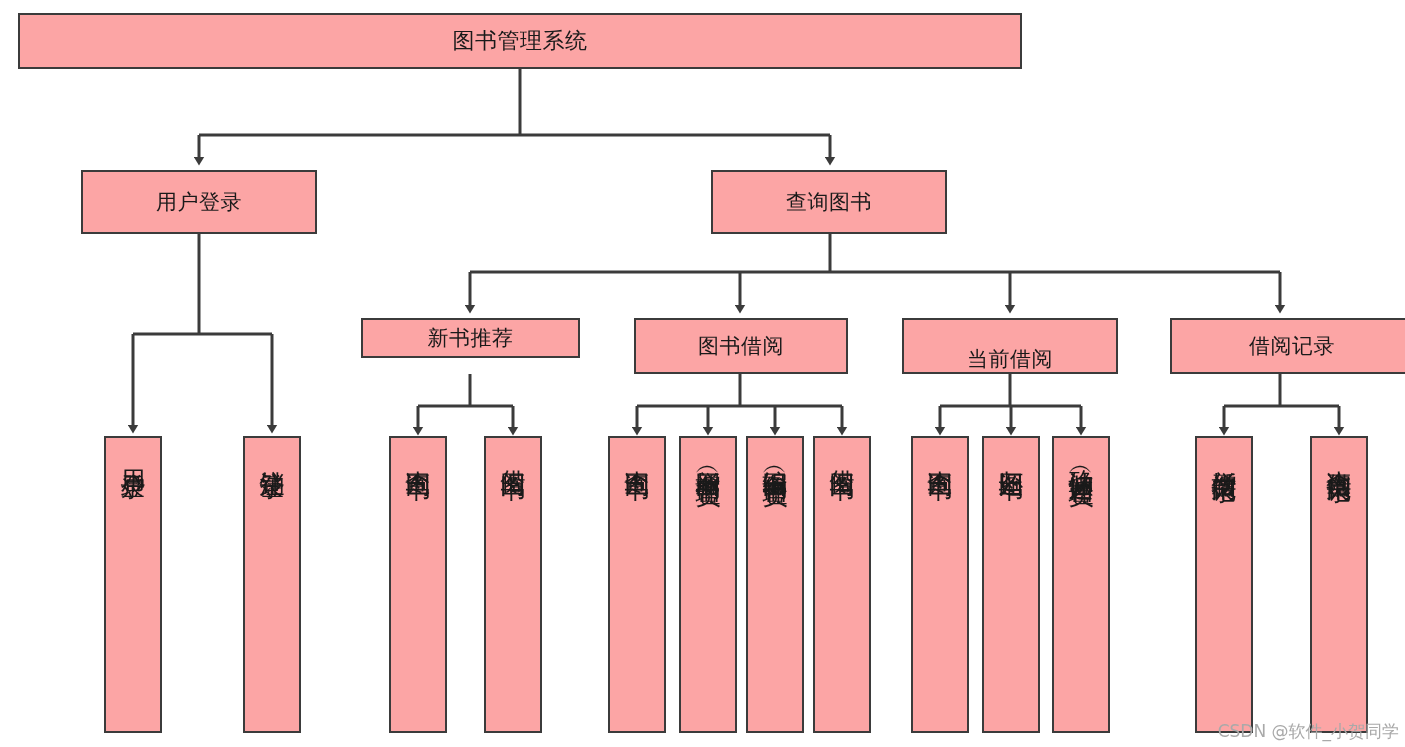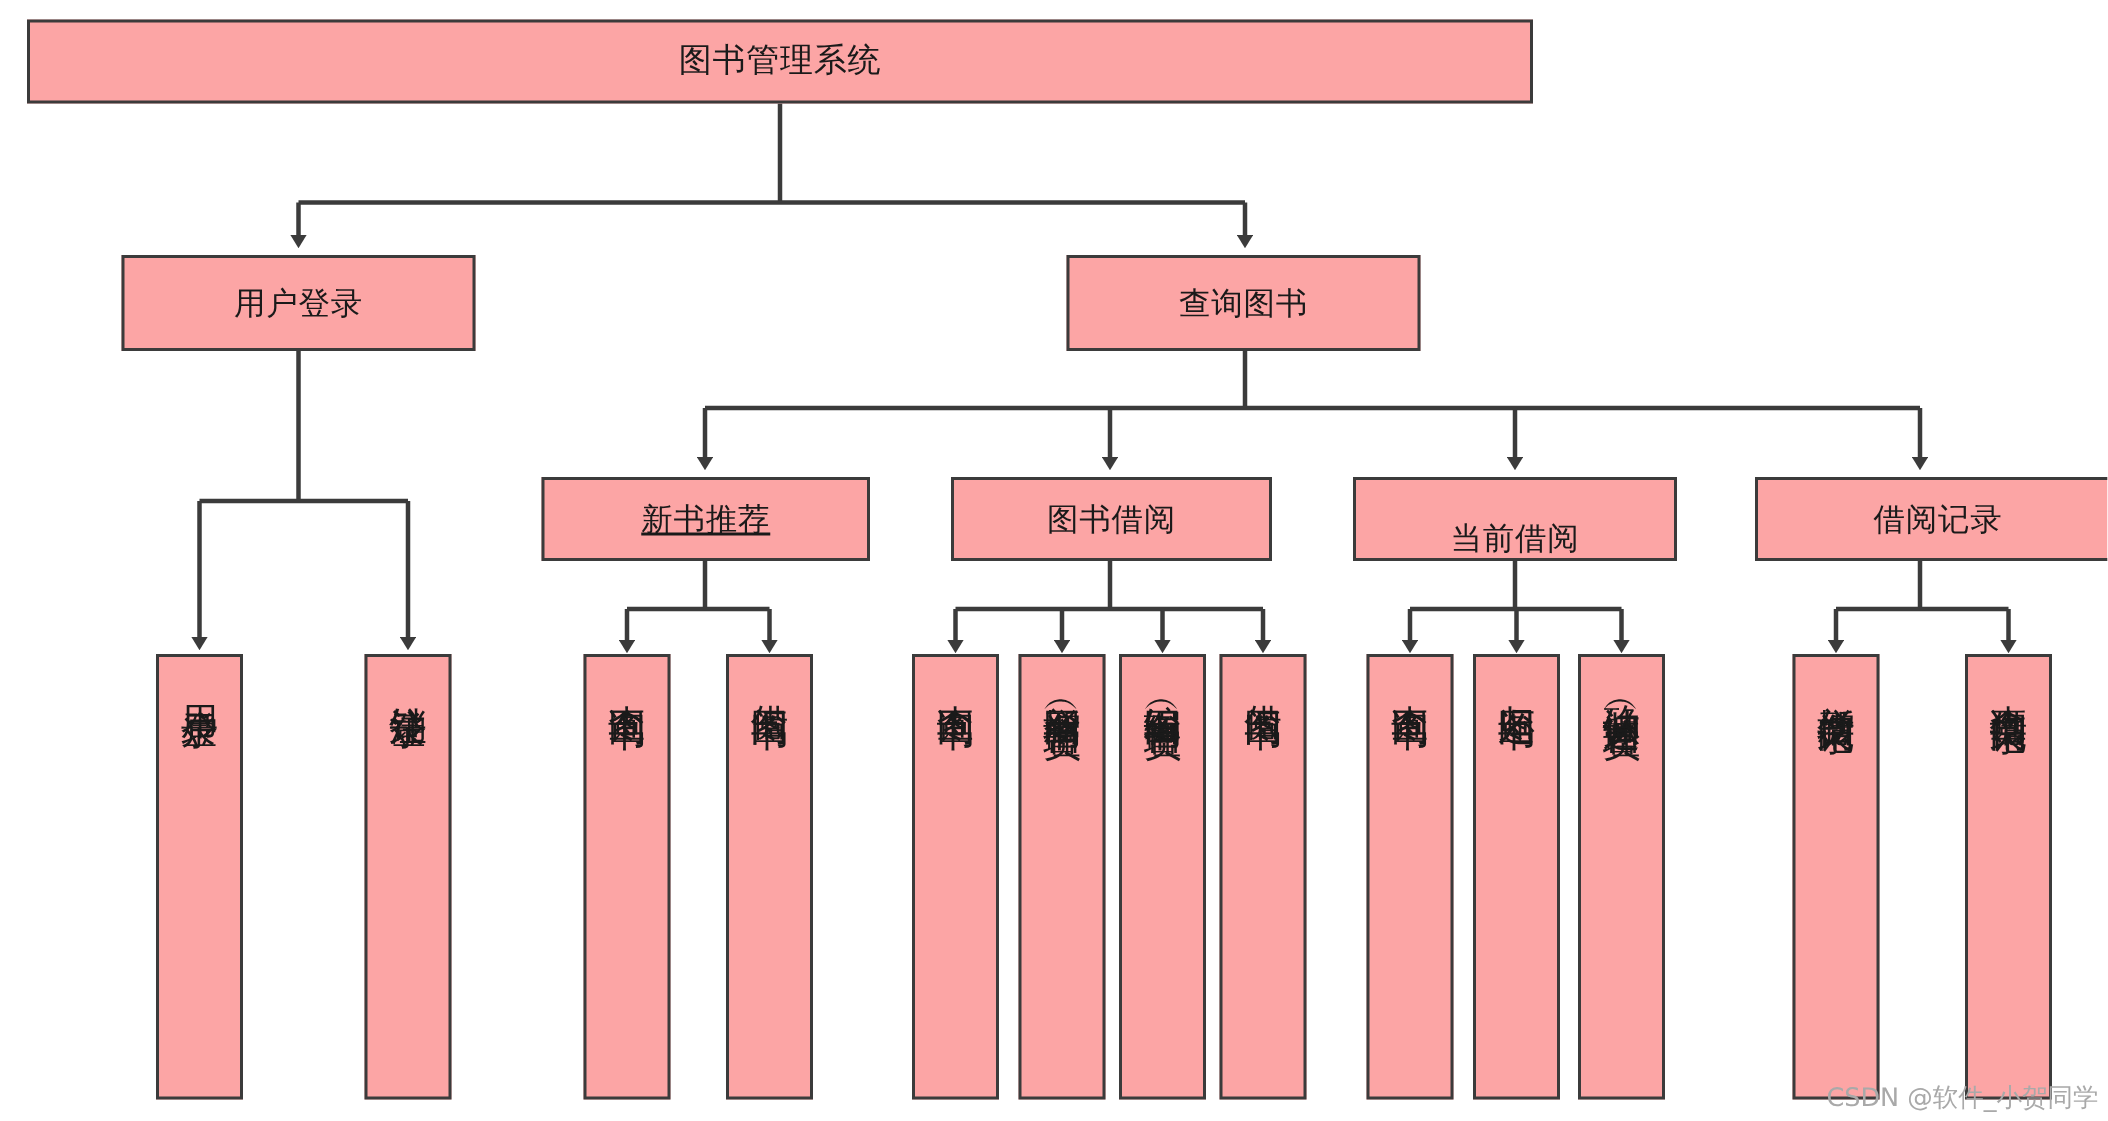--- a/index.html
+++ b/index.html
@@ -129,21 +129,21 @@
     <span class="lbl">图书管理系统</span>
   </div>
 
   <div class="node h" style="left:81px; top:170px; width:236px; height:64px;">
     <span class="lbl">用户登录</span>
   </div>
   <div class="node h" style="left:711px; top:170px; width:236px; height:64px;">
     <span class="lbl">查询图书</span>
   </div>
 
-  <div class="node h" style="left:361px; top:318px; width:219px; height:56px;text-decoration:underline;">
+  <div class="node h" style="left:361px; top:318px; width:219px; height:40px;">
     <span class="lbl">新书推荐</span>
   </div>
   <div class="node h" style="left:634px; top:318px; width:214px; height:56px;">
     <span class="lbl">图书借阅</span>
   </div>
   <div class="node h" style="left:902px; top:318px; width:216px; height:56px;align-items:flex-end;">
     <span class="lbl">当前借阅</span>
   </div>
   <div class="node h" style="left:1170px; top:318px; width:244px; height:56px;">
     <span class="lbl">借阅记录</span>

